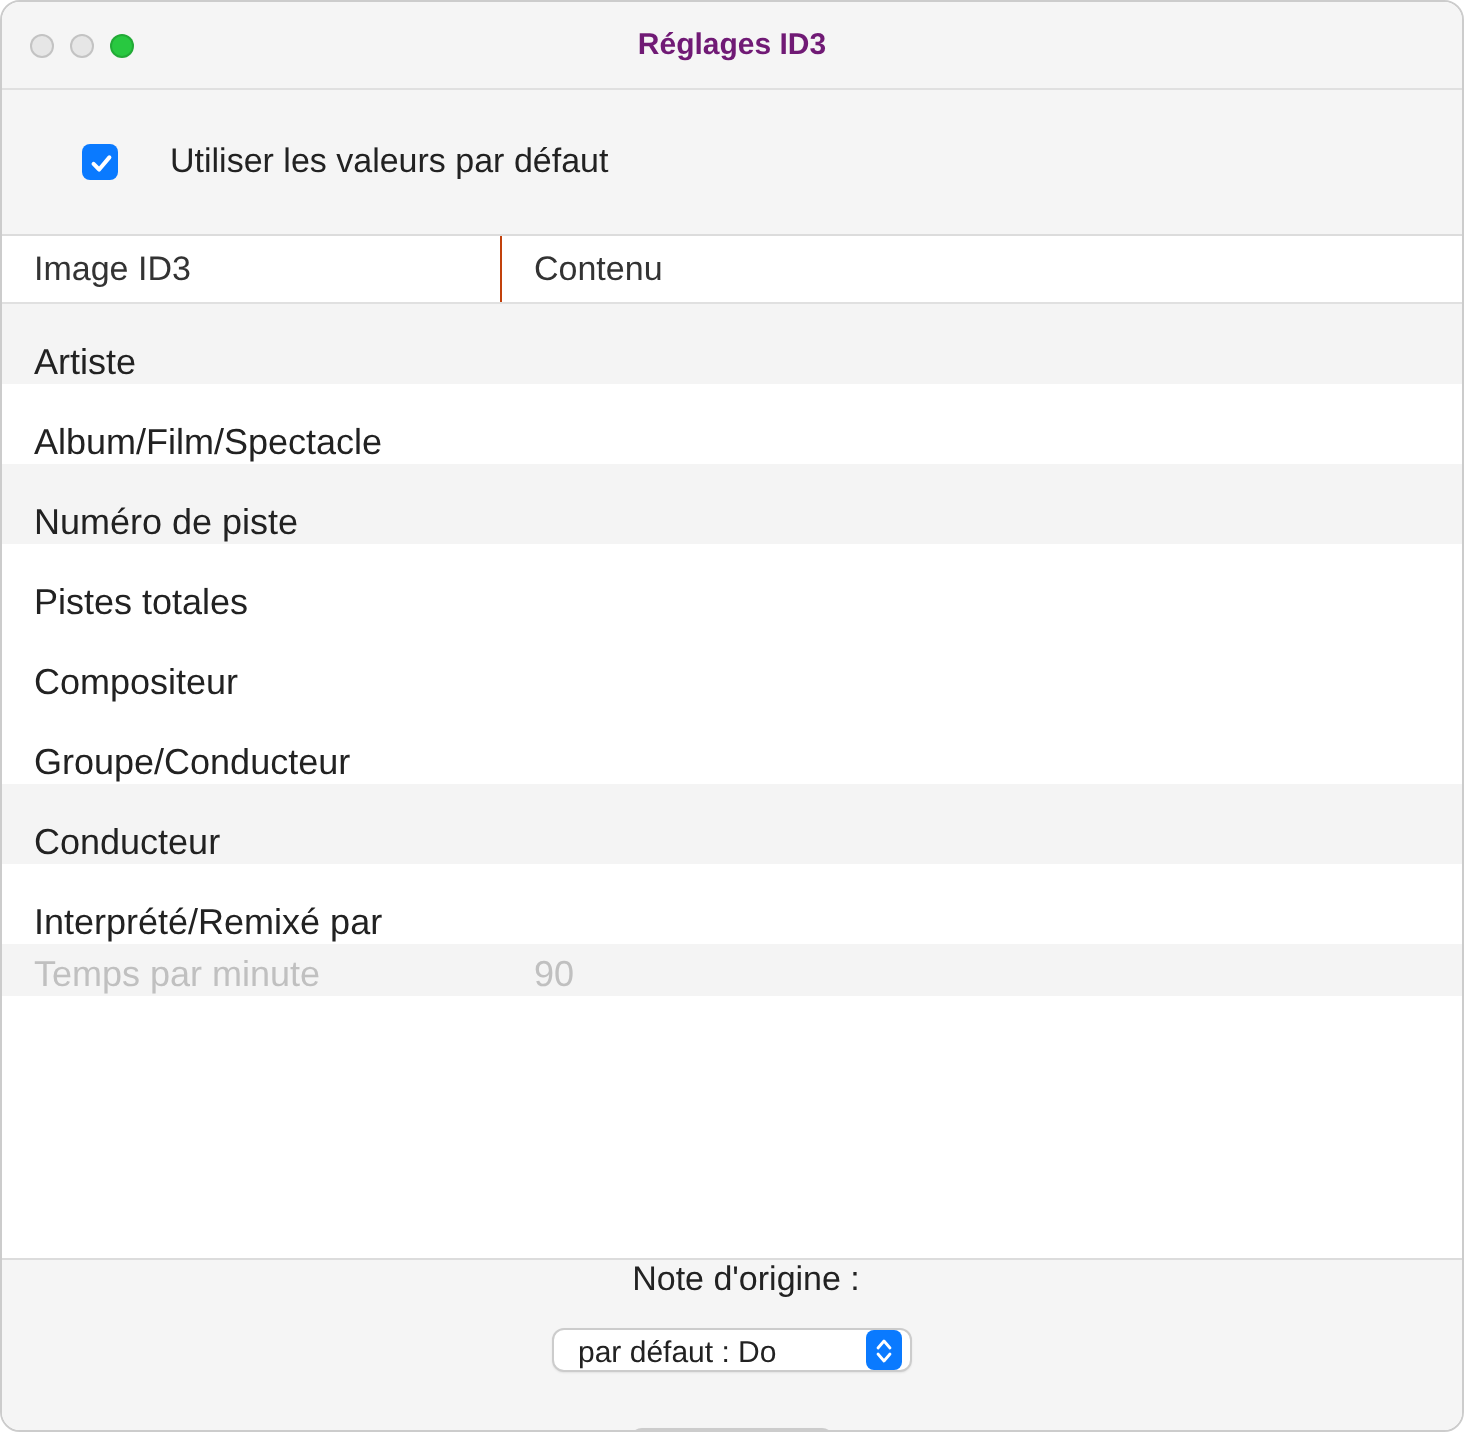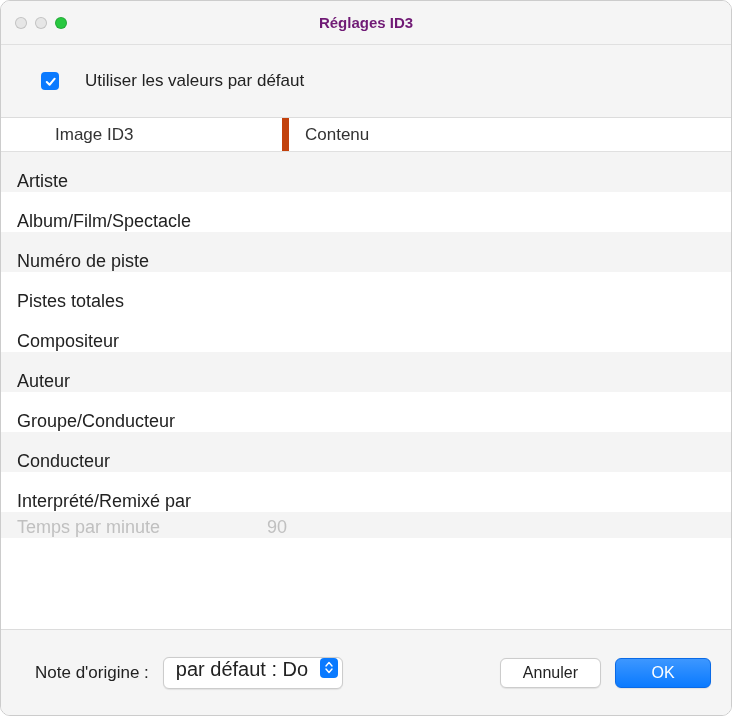--- a/index.html
+++ b/index.html
@@ -96,21 +96,21 @@
       height: 34px;
       align-items: center;
       border-bottom: 1px solid #e0e0e0;
       background: #fff;
     }
     .th {
       font-size: 17px;
       color: #333;
       padding: 0 16px;
     }
-    .th-image { width: 250px; border-right: 7px solid #c2410c; height: 100%; display:flex; align-items:center;margin-left:38px; }
+    .th-image { width: 250px; border-right: 1px solid #c2410c; height: 100%; display:flex; align-items:center; }
     .th-content { flex: 1; }
     .table-body {
       flex: 1;
       overflow-y: hidden;
     }
     .row {
       height: 40px;
       display: flex;
       align-items: flex-end;
       font-size: 18px;
@@ -140,35 +140,36 @@
       color: #c0c0c0;
     }
     .bottom-bar {
       height: 86px;
       background: #f5f5f5;
       border-top: 1px solid #dcdcdc;
       display: flex;
       align-items: center;
       padding: 0 20px;
       gap: 14px;
+      flex-direction: column;
     }
     .bottom-label {
       font-size: 17px;
       color: #222;
       margin-left: 14px;
     }
     .popup-button {
       height: 32px;
       background: #fff;
       border: 1px solid #ccc;
       border-radius: 6px;
       display: flex;
-      align-items: flex-start;
+      align-items: flex-end;
       padding: 0 4px 0 12px;
-      font-size: 20px;
+      font-size: 15px;
       color: #222;
       min-width: 180px;
       box-shadow: 0 0.5px 1px rgba(0,0,0,0.08);
     }
     .popup-button .popup-text {
       flex: 1;
       white-space: nowrap;
       overflow: hidden;
       text-overflow: clip;
     }
@@ -249,24 +250,20 @@
         <div class="row odd">
           <div class="cell-label">Numéro de piste</div>
           <div class="cell-content"></div>
         </div>
         <div class="row even">
           <div class="cell-label">Pistes totales</div>
           <div class="cell-content"></div>
         </div>
         <div class="row even">
           <div class="cell-label">Compositeur</div>
-          <div class="cell-content"></div>
-        </div>
-        <div class="row odd">
-          <div class="cell-label">Auteur</div>
           <div class="cell-content"></div>
         </div>
         <div class="row even">
           <div class="cell-label">Groupe/Conducteur</div>
           <div class="cell-content"></div>
         </div>
         <div class="row odd">
           <div class="cell-label">Conducteur</div>
           <div class="cell-content"></div>
         </div>

